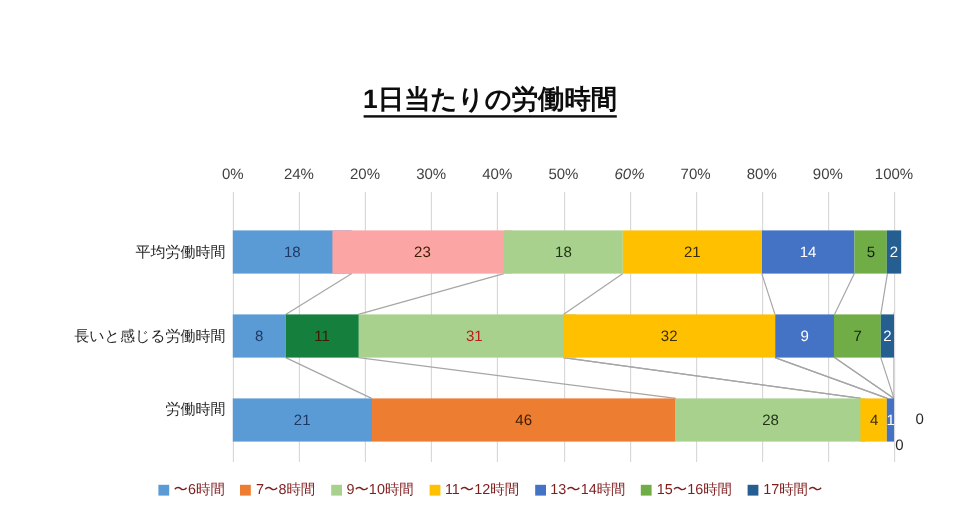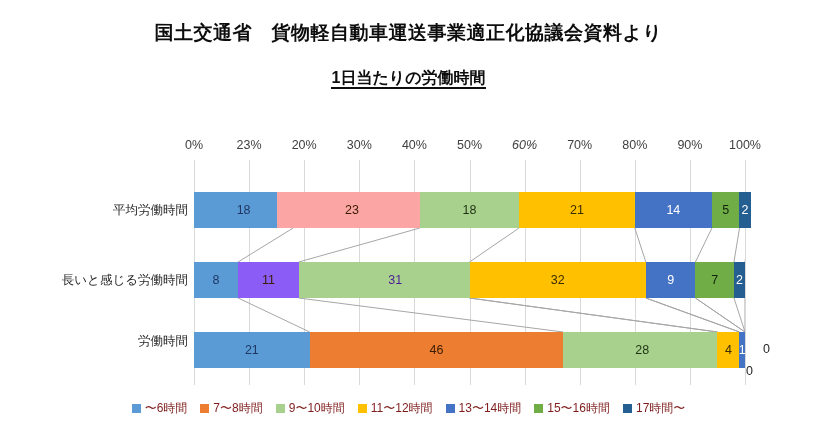--- a/index.html
+++ b/index.html
@@ -25,21 +25,21 @@
     text-align: center;
     font-size: 19px;
     font-weight: 700;
     letter-spacing: 0.5px;
     color: #0d0d0d;
   }
   .sub-title {
     position: absolute;
     top: 68px; left: 0; width: 817px;
     text-align: center;
-    font-size: 16px;
+    font-size: 22px;
     font-weight: 700;
     color: #0d0d0d;
   }
   .sub-title span {
     border-bottom: 2px solid #0d0d0d;
     padding-bottom: 1px;
   }
 
   
   .plot {
@@ -135,21 +135,20 @@
     width: 9px;
     height: 9px;
     flex: 0 0 auto;
   }
 </style>
 </head>
 <body>
 
 <div id="chart-root">
 
-  <div class="main-title">国土交通省　貨物軽自動車運送事業適正化協議会資料より</div>
   <div class="sub-title"><span>1日当たりの労働時間</span></div>
 
   <div class="cat-wrap" id="cat-wrap">
       <div class="cat-label" style="top: 41.5px;">
         <div>平均労働時間</div>
       </div>
       <div class="cat-label" style="top: 111.5px;">
         <div>長いと感じる労働時間</div>
       </div>
       <div class="cat-label" style="top: 173px;">
@@ -211,24 +210,24 @@
             <span class="val">5</span>
           </div>
           <div class="seg" style="left: 545.49px; width: 11.02px; background: rgb(37, 94, 145); color: rgb(255, 255, 255);">
             <span class="val">2</span>
           </div>
         </div>
         <div class="bar-row" style="top: 102px;">
           <div class="seg" style="left: 0px; width: 44.08px; background: rgb(91, 155, 213); color: rgb(31, 56, 100);">
             <span class="val">8</span>
           </div>
-          <div class="seg" style="left: 44.08px; width: 60.61px; background: #8b5cf6; color: rgb(59, 28, 0);">
+          <div class="seg" style="left: 44.08px; width: 60.61px; background: #15803d; color: rgb(59, 28, 0);">
             <span class="val">11</span>
           </div>
-          <div class="seg" style="left: 104.69px; width: 181px; background: rgb(169, 209, 142); color: #4c1d95; padding-left: 12px;">
+          <div class="seg" style="left: 104.69px; width: 181px; background: rgb(169, 209, 142); color: #b91c1c; padding-left: 12px;">
             <span class="val">31</span>
           </div>
           <div class="seg" style="left: 275.5px; width: 176.32px; background: rgb(255, 192, 0); color: rgb(59, 44, 0);">
             <span class="val">32</span>
           </div>
           <div class="seg" style="left: 451.82px; width: 49.59px; background: rgb(68, 114, 196); color: rgb(255, 255, 255);">
             <span class="val">9</span>
           </div>
           <div class="seg" style="left: 501.41px; width: 38.57px; background: rgb(112, 173, 71); color: rgb(16, 36, 10);">
             <span class="val">7</span>
@@ -250,21 +249,21 @@
           <div class="seg" style="left: 523.45px; width: 22.04px; background: rgb(255, 192, 0); color: rgb(59, 44, 0);">
             <span class="val">4</span>
           </div>
           <div class="seg" style="left: 545.49px; width: 5.51px; background: rgb(68, 114, 196); color: rgb(255, 255, 255);">
             <span class="val">1</span>
           </div>
         </div>
       </div>
     <div id="axis-labels">
         <div class="axis-label" style="left: -23px; top: -22px;">0%</div>
-        <div class="axis-label" style="left: 32.1px; top: -22px;">23%</div>
+        <div class="axis-label" style="left: 32.1px; top: -22px;">24%</div>
         <div class="axis-label" style="left: 87.2px; top: -22px; text-align: center;">20%</div>
         <div class="axis-label" style="left: 142.3px; top: -22px;">30%</div>
         <div class="axis-label" style="left: 197.4px; top: -22px;">40%</div>
         <div class="axis-label" style="left: 252.5px; top: -22px;">50%</div>
         <div class="axis-label" style="left: 307.6px; top: -22px; font-style: italic;">60%</div>
         <div class="axis-label" style="left: 362.7px; top: -22px;">70%</div>
         <div class="axis-label" style="left: 417.8px; top: -22px;">80%</div>
         <div class="axis-label" style="left: 472.9px; top: -22px;">90%</div>
         <div class="axis-label" style="left: 528px; top: -22px;">100%</div>
       </div>

